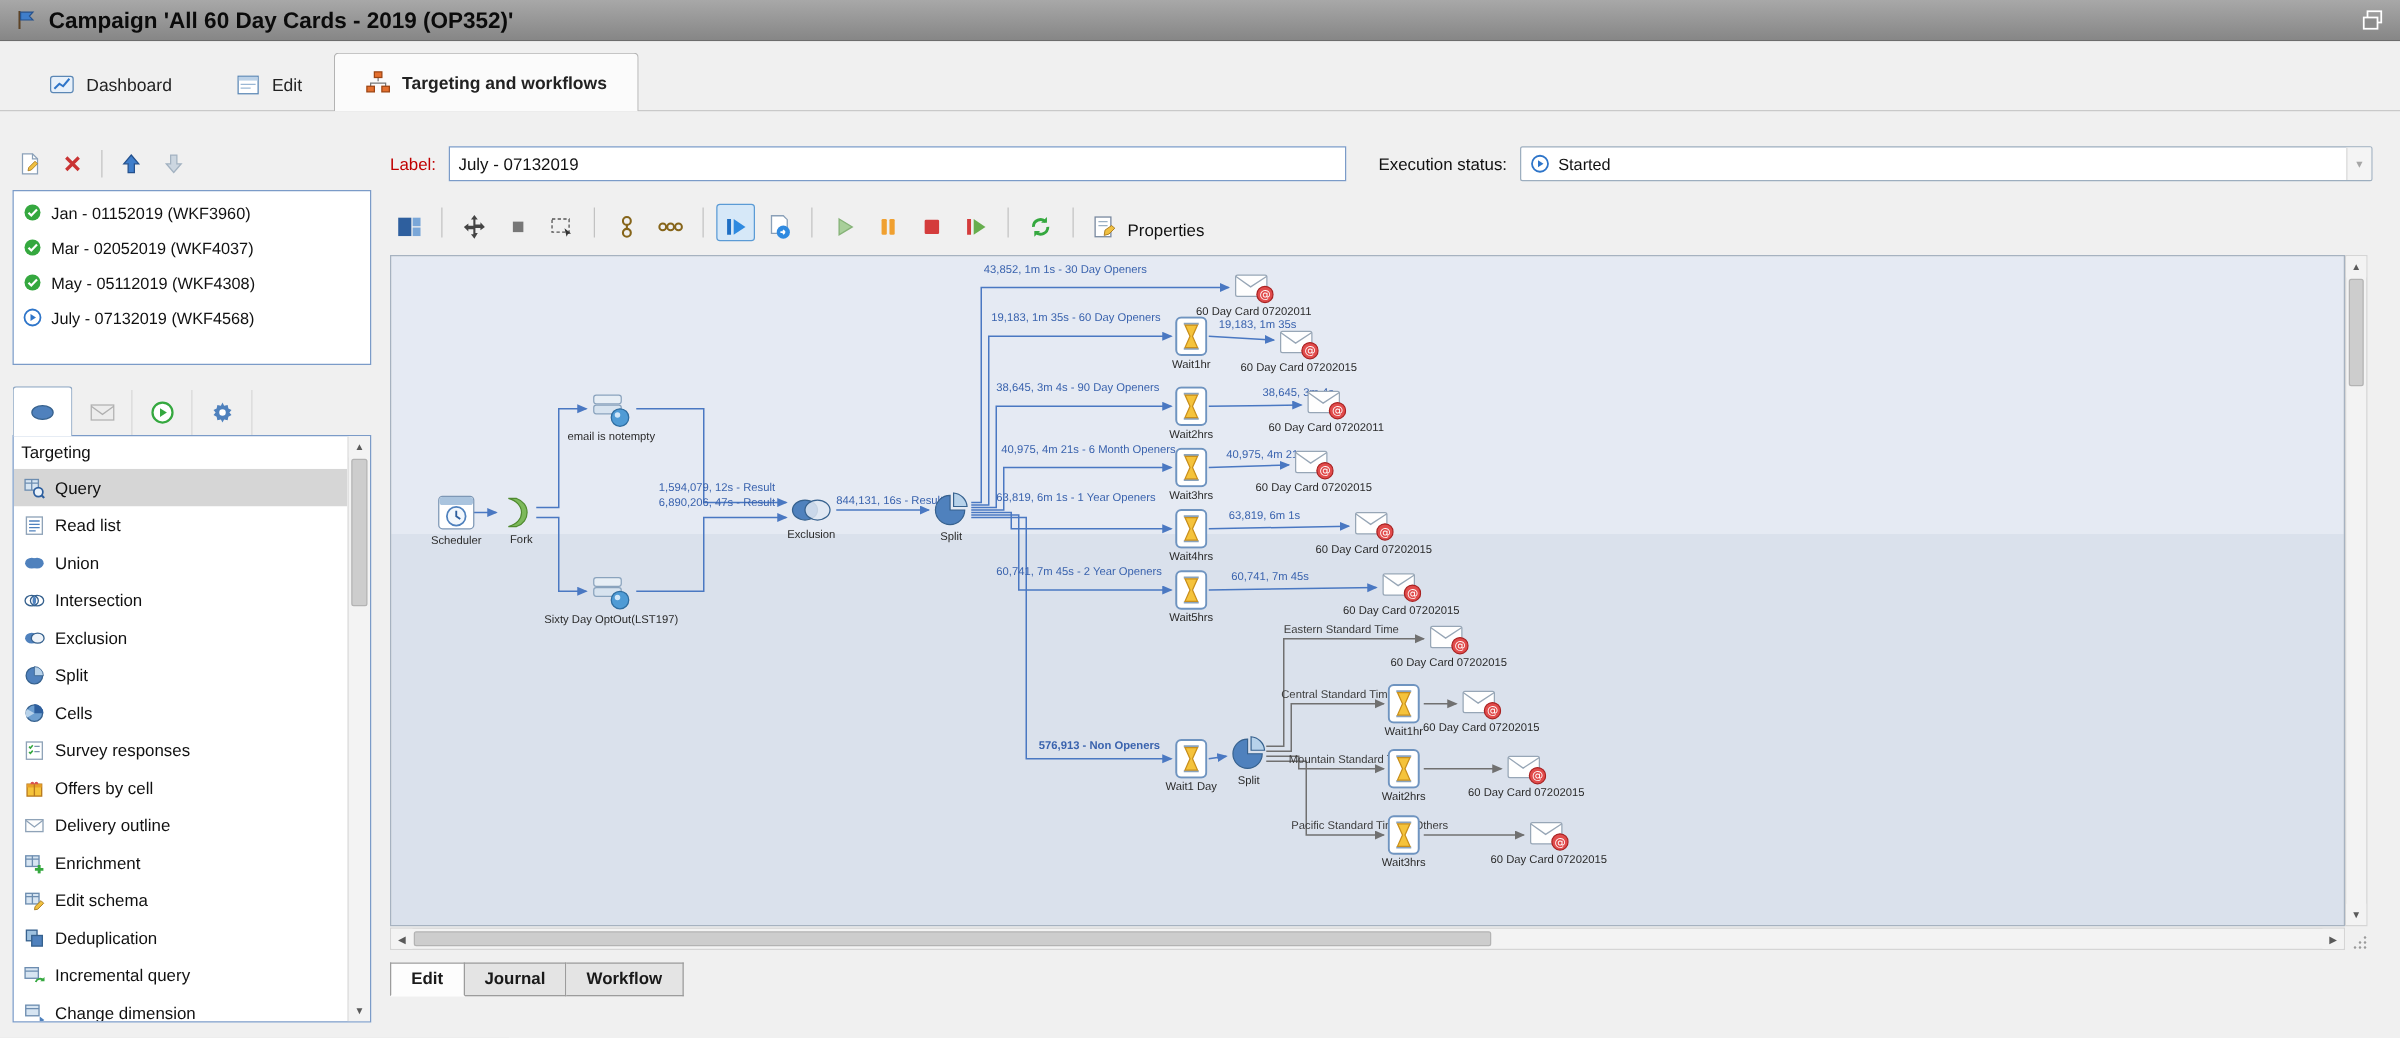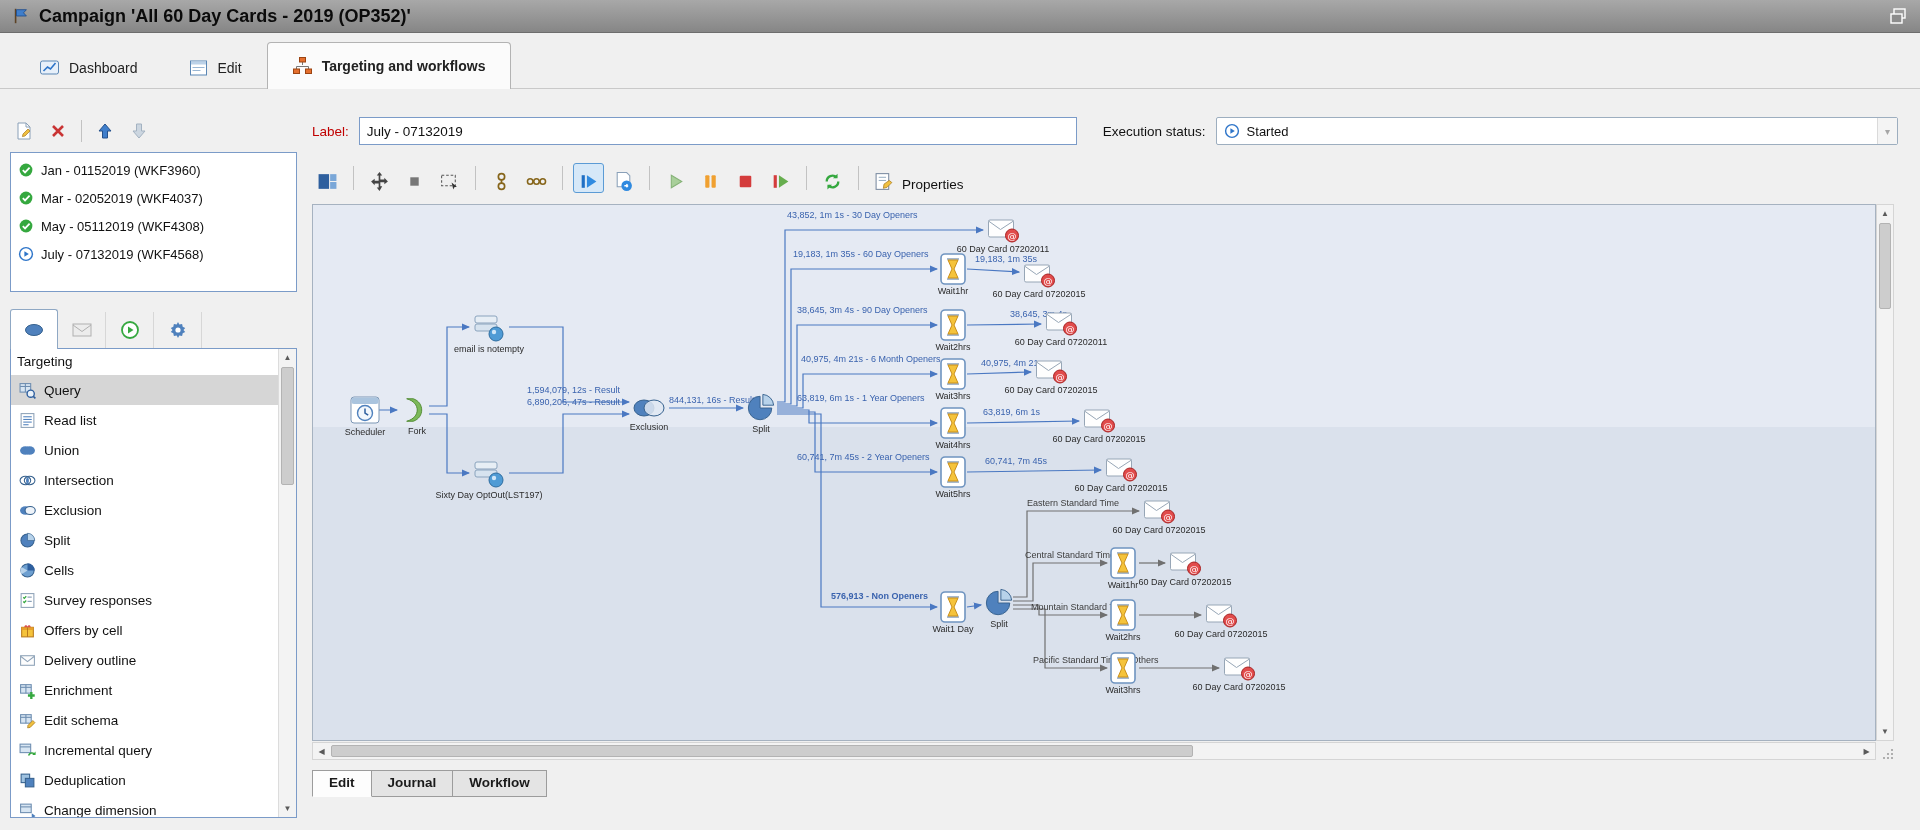--- a/index.html
+++ b/index.html
@@ -400,36 +400,36 @@
               <line x1="1.5" y1="5" x2="11.5" y2="5" stroke="#6d8db0"></line>
               <line x1="6.5" y1="2.5" x2="6.5" y2="10.5" stroke="#6d8db0"></line>
               <path d="M8.5 12.5l4.5-4.5 2 2-4.5 4.5-2.4.4z" fill="#f0c040" stroke="#a8791c" stroke-width="0.7"></path>
             </svg>
           </span>
           <span>Edit schema</span>
         </div>
         <div class="palette-item">
           <span class="icon">
             <svg viewBox="0 0 16 16">
+              <rect x="2" y="2" width="8" height="8" fill="#9fc2e0" stroke="#36618e"></rect>
+              <rect x="6" y="6" width="8" height="8" fill="#4f81bd" stroke="#36618e"></rect>
+            </svg>
+          </span>
+          <span>Deduplication</span>
+        </div>
+        <div class="palette-item">
+          <span class="icon">
+            <svg viewBox="0 0 16 16">
               <rect x="1" y="2" width="10" height="8" fill="#d7e5f2" stroke="#6d8db0"></rect>
               <line x1="1" y1="4.6" x2="11" y2="4.6" stroke="#6d8db0"></line>
               <path d="M9 12.8a3.5 3.5 0 0 1 6-1.2" stroke="#35a83f" stroke-width="1.4" fill="none"></path>
               <path d="M15.6 9v3.2h-3.2z" fill="#35a83f"></path>
             </svg>
           </span>
           <span>Incremental query</span>
-        </div>
-        <div class="palette-item">
-          <span class="icon">
-            <svg viewBox="0 0 16 16">
-              <rect x="2" y="2" width="8" height="8" fill="#9fc2e0" stroke="#36618e"></rect>
-              <rect x="6" y="6" width="8" height="8" fill="#4f81bd" stroke="#36618e"></rect>
-            </svg>
-          </span>
-          <span>Deduplication</span>
         </div>
         <div class="palette-item">
           <span class="icon">
             <svg viewBox="0 0 16 16">
               <rect x="1.5" y="2" width="10" height="8" fill="#d7e5f2" stroke="#6d8db0"></rect>
               <line x1="1.5" y1="4.6" x2="11.5" y2="4.6" stroke="#6d8db0"></line>
               <path d="M12 10.5l3.5 2.7-3.5 2.7z" fill="#4f81bd"></path>
             </svg>
           </span>
           <span>Change dimension</span>

